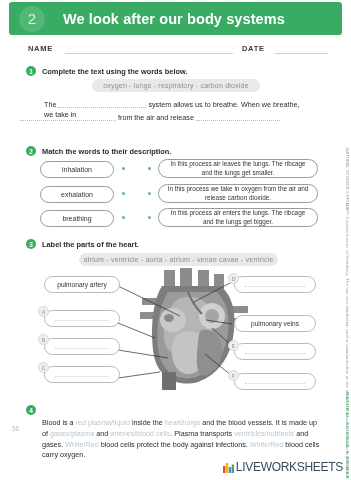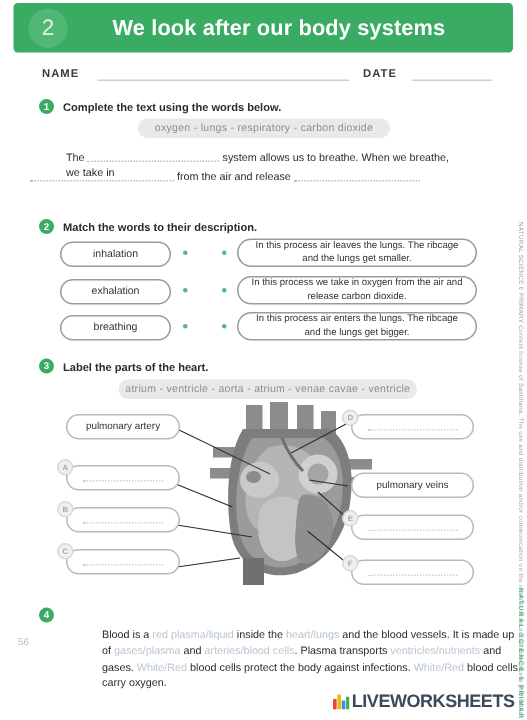--- a/index.html
+++ b/index.html
@@ -20,21 +20,21 @@
   }
   .unit-circle{
     width:26px;height:26px;border-radius:50%;
     background:#51b777;
     margin-left:10px;
     display:flex;align-items:center;justify-content:center;
     color:#dff0e5;font-size:15px;font-weight:400;
     flex:0 0 auto;
   }
   .unit-title{
-    margin-left:30px;color:#ffffff;font-size:14.5px;
+    margin-left:18px;color:#ffffff;font-size:14.5px;
     font-weight:700;letter-spacing:.1px;
   }
 
   
   .namedate{position:absolute;left:28px;top:42px;width:300px;height:14px;}
   .nd-label{font-size:7.5px;font-weight:700;letter-spacing:.7px;color:#3a3a3a;
     position:absolute;top:2px;}
   .nd-rule{position:absolute;top:11px;height:1px;background:#cfcfcf;}
 
   
@@ -80,28 +80,28 @@
   }
   .circle-tag{
     position:absolute;width:9px;height:9px;border-radius:50%;
     background:#efefef;border:1px solid #d8d8d8;
     color:#a9a9a9;font-size:5.2px;font-weight:700;
     display:flex;align-items:center;justify-content:center;z-index:3;
   }
 
   
   .choice{color:#b9c6d2;}
-  .b4{position:absolute;font-size:7.2px;line-height:1.5;color:#2b2b2b;margin-left:26px;}
+  .b4{position:absolute;font-size:7.2px;line-height:1.5;color:#2b2b2b;}
 
   
   .pagenum{position:absolute;left:12px;top:425px;font-size:6.5px;color:#bdbdbd;}
   .lw{
     position:absolute;right:8px;bottom:6px;display:flex;align-items:center;gap:2px;
   }
-  .lw-text{font-size:12px;font-weight:700;color:#3b4a5a;letter-spacing:-.3px;}
+  .lw-text{font-size:12px;font-weight:400;color:#3b4a5a;letter-spacing:-.3px;}
   .sidebar-vert{
     position:absolute;right:1px;top:148px;
     writing-mode:vertical-rl;font-size:4.2px;color:#9a9a9a;
     letter-spacing:.2px;white-space:nowrap;
   }
   .sidebar-vert-green{
     position:absolute;right:1px;top:392px;
     writing-mode:vertical-rl;font-size:4.4px;color:#5bb27e;
     letter-spacing:1px;font-weight:700;white-space:nowrap;
   }

